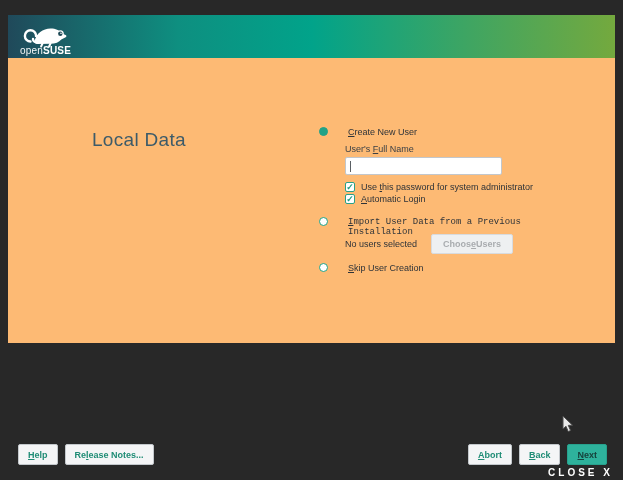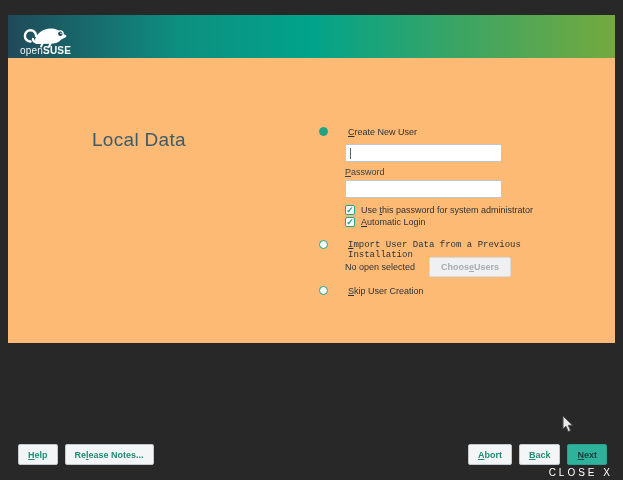--- a/index.html
+++ b/index.html
@@ -79,21 +79,21 @@
   .btn {
     height:21px; padding:0 9px; display:flex; align-items:center;
     background:#f4f5f6; border:1px solid #c3c8cc; border-radius:2px;
     color:#1f8c75; font-weight:700; font-size:9px; cursor:default;
   }
   .btn.primary { background:#2eb29c; border-color:#27a18d; color:#16423c; }
 
   
   .close-bar {
     position:absolute; right:10px; bottom:2px;
-    color:#ffffff; font-weight:400; font-size:10px; letter-spacing:3px;
+    color:#ffffff; font-weight:700; font-size:10px; letter-spacing:3px;
   }
 
   .mouse-cursor { position:absolute; left:562px; top:416px; }
 </style>
 </head>
 <body>
 
 <div class="window">
 
   <div class="header">
@@ -117,49 +117,46 @@
   <div class="page-title">Local Data</div>
 
   <div class="form">
 
     <div class="radio-row">
       <span class="radio selected"></span>
       <span class="radio-label"><u>C</u>reate New User</span>
     </div>
 
     <div class="fgroup">
+      <label class="flabel">User's <u>F</u>ull Name</label>
       <div class="tinput">
           <span class="caret"></span>
         </div>
     </div>
 
 
-    <div class="fgroup">
-      <label class="flabel"><u>P</u>assword</label>
-      <div class="tinput"></div>
-    </div>
 
 
     <div class="cb-row first">
       <span class="checkbox">✓</span>
       <span class="cb-label">Use <u>t</u>his password for system administrator</span>
     </div>
 
     <div class="cb-row">
       <span class="checkbox">✓</span>
       <span class="cb-label"><u>A</u>utomatic Login</span>
     </div>
 
     <div class="radio-row import">
       <span class="radio"></span>
       <span class="radio-label"><u>I</u>mport User Data from a Previous Installation</span>
     </div>
 
     <div class="choose-row">
-      <span class="choose-status">No open selected</span>
+      <span class="choose-status">No users selected</span>
       <button class="btn-disabled" disabled="">Choos<u>e</u> Users</button>
     </div>
 
     <div class="radio-row skip">
       <span class="radio"></span>
       <span class="radio-label"><u>S</u>kip User Creation</span>
     </div>
 
   </div>
 

